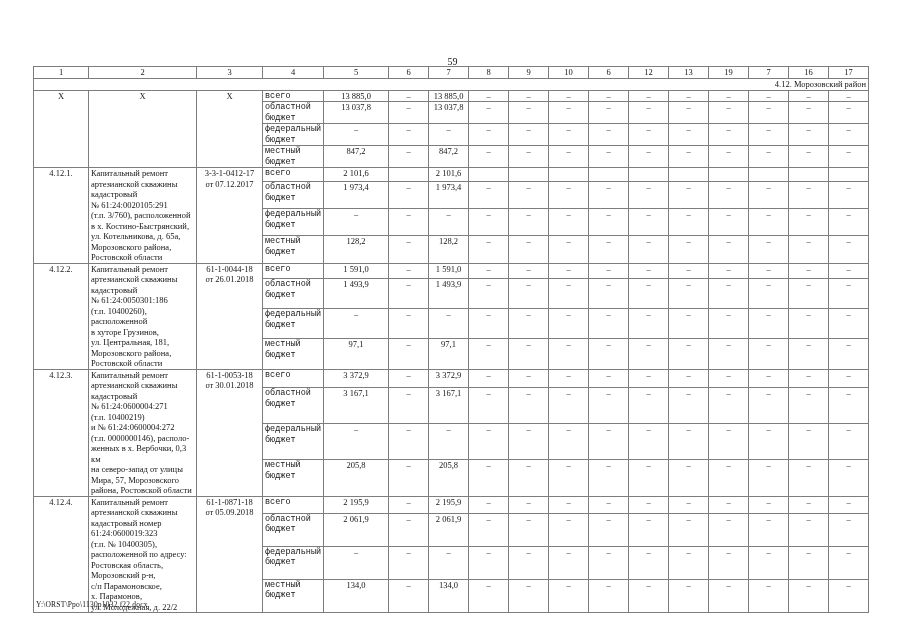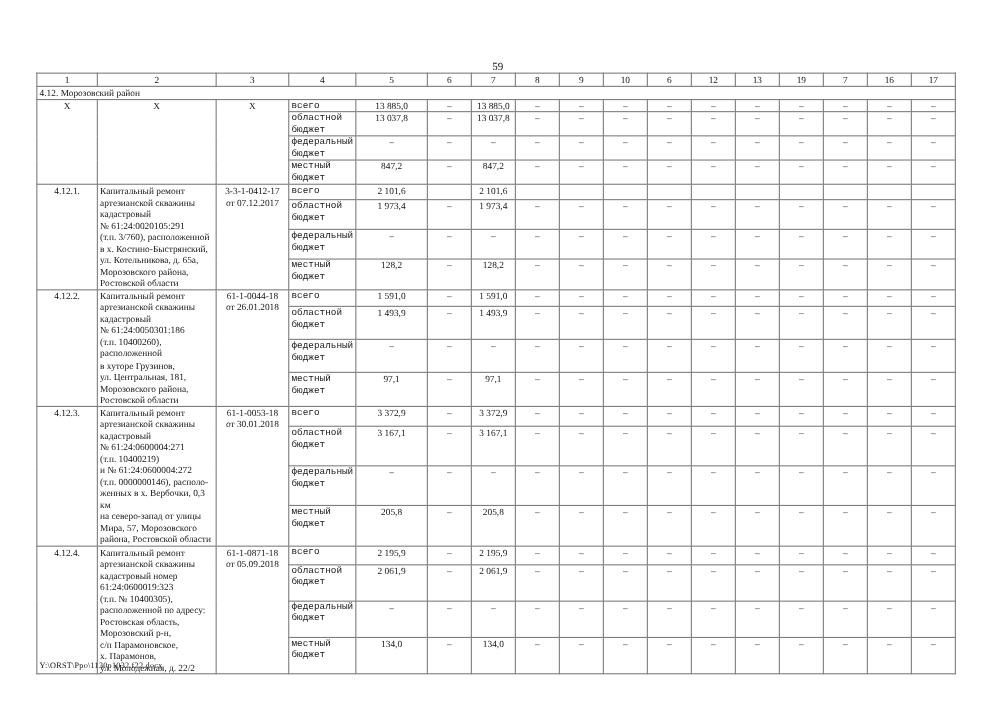--- a/index.html
+++ b/index.html
@@ -21,21 +21,21 @@
     border-collapse: collapse; table-layout: fixed;
     font-size: 8.5px; line-height: 10.5px;
   }
   table.main td {
     border: 1px solid #7d7d7d;
     vertical-align: top;
     padding: 0 2px;
     overflow: hidden;
   }
   td.ch    { text-align: center; height: 11px; }
-  td.title { text-align: left; }
+  td.title { text-align: right; }
   td.cnum  { text-align: center; }
   td.cname { white-space: pre-line; padding-left: 3px; padding-right: 1px; }
   td.xc    { white-space: normal; text-align: center; }
   td.cdoc  { text-align: center; white-space: pre-line; }
   td.clabel{ text-align: left; font-family: Liberation Mono, monospace; }
   td.cval  { text-align: center; white-space: nowrap; }
   td.cdash { text-align: center; }
   td.dbl   { border-left: 3px double #7d7d7d; }
   .footer {
     position: absolute; left: 36px; top: 600px;

